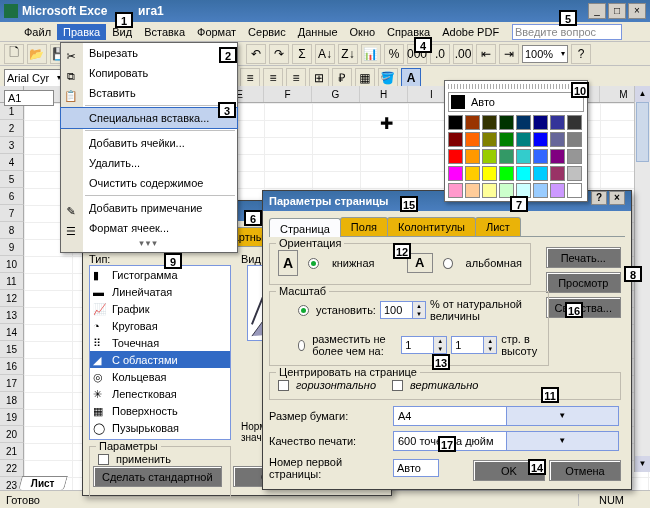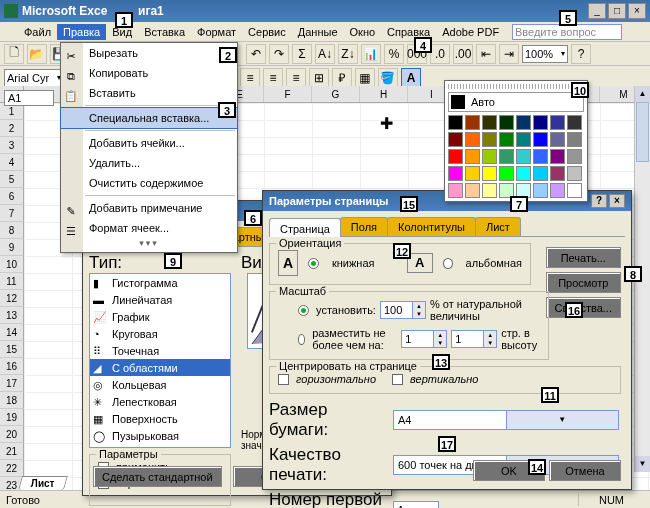--- a/index.html
+++ b/index.html
@@ -53,21 +53,21 @@
   
   .palette { position:absolute; right:62px; top:80px; width:144px; background:#fff; border:1px solid #666; box-shadow:2px 2px 4px rgba(0,0,0,.3); padding:3px; z-index:60;}
   .palette .grip { height:5px; background:repeating-linear-gradient(90deg,#aaa 0 1px, transparent 1px 3px); margin-bottom:3px;}
   .palette .auto { border:1px solid #999; padding:2px; display:flex; align-items:center; gap:6px; margin-bottom:3px;}
   .palette .auto .sw { width:14px; height:14px; background:#000;}
   .palette .swatches { display:grid; grid-template-columns: repeat(8, 15px); grid-auto-rows:15px; gap:2px;}
   .palette .swatches div { border:1px solid #888;}
 
   
   .dialog { position:absolute; background:#ece9d8; border:1px solid #404040; box-shadow:3px 3px 6px rgba(0,0,0,.35); z-index:40;}
-  .dialog .dtitle { height:20px; background:linear-gradient(#3a6ea5, #4a7ebf); color:#fff; font-weight:bold; padding:0 6px; line-height:20px; display:flex; justify-content:space-between; align-items:center; font-size:11px;}
+  .dialog .dtitle { height:20px; background:linear-gradient(#3a6ea5, #4a7ebf); color:#fff; font-weight:bold; padding:0 6px; line-height:20px; display:flex; justify-content:space-between; align-items:flex-start; font-size:11px;}
   .dialog .dtitle .dclose { display:flex; gap:2px;}
   .dialog .dtitle .dbtn { width:16px; height:14px; background:#d4d0c8; color:#000; border:1px solid #888; font-size:10px; text-align:center; line-height:12px;}
   .dialog .dbody { padding:6px; position:relative;}
   .tabs { display:flex; gap:0; border-bottom:1px solid #919b9c; margin-bottom:6px;}
   .tab { padding:3px 10px 2px; border:1px solid #919b9c; border-bottom:none; background:#eab308; font-size:11px; border-radius:3px 3px 0 0; margin-right:-1px;}
   .tab.active { background:#fcfcfe; position:relative; top:1px; padding-top:4px;}
   .groupbox { border:1px solid #c0bcb0; padding:6px 8px 8px; margin-bottom:6px; position:relative;}
   .groupbox .glegend { position:absolute; top:-7px; left:6px; background:#ece9d8; padding:0 3px; font-size:11px;}
   .btn { min-width:72px; height:21px; background:#737373; border:1px solid #888; font-size:11px; padding:0 8px; box-shadow: inset 1px 1px #fff;}
   .radio { width:11px; height:11px; border:1px solid #666; border-radius:50%; display:inline-block; vertical-align:middle; margin-right:3px; background:#fff;}
@@ -101,21 +101,21 @@
 
   
   .vscroll { position:absolute; right:0; top:86px; bottom:36px; width:16px; background:#e8e8e8; border-left:1px solid #c0c0c0;}
   .vscroll .thumb { position:absolute; top:16px; height:60px; left:1px; right:1px; background:#cdd9ea; border:1px solid #9db4d4;}
   .vscroll .arr { position:absolute; left:0; right:0; height:16px; background:#d4d6e8; text-align:center; font-size:8px; line-height:16px;}
 
   
   .callout { position:absolute; width:18px; height:16px; background:#fff; border:2px solid #000; font-weight:bold; font-size:11px; text-align:center; line-height:14px; z-index:200; }
 
   .row { display:flex; align-items:center; gap:4px; }
-  label{ font-size:17px; }
+  label{ font-size:11px; }
 </style>
 </head>
 <body>
 
 <div class="titlebar">
   <span class="appicon"></span>
   <span class="title">
     <span>Microsoft Exce</span>
     <span style="display:inline-block;width:24px;"></span>
     <span>ига1</span>
@@ -437,21 +437,21 @@
         <span>книжная</span>
         <span style="width:14px;"></span>
         <span style="border:1px solid #888; width:28px; height:20px; text-align:center; font-weight:bold; font-size:13px; line-height:18px;">A</span>
         <span class="radio"></span>
         <span>альбомная</span>
       </div>
     </div>
 
     <div class="groupbox" style="width:280px;padding-left:28px;">
       <div class="glegend">Масштаб</div>
-      <div class="row" style="margin-bottom:5px;">
+      <div class="row" style="margin-bottom:11px;">
         <span class="radio checked"></span>
         <span>установить:</span>
         <span class="spin">
             <input value="100" style="">
             <span class="sbtns">
               <div>▲</div>
               <div>▼</div>
             </span>
           </span>
         <span>% от натуральной величины</span>

